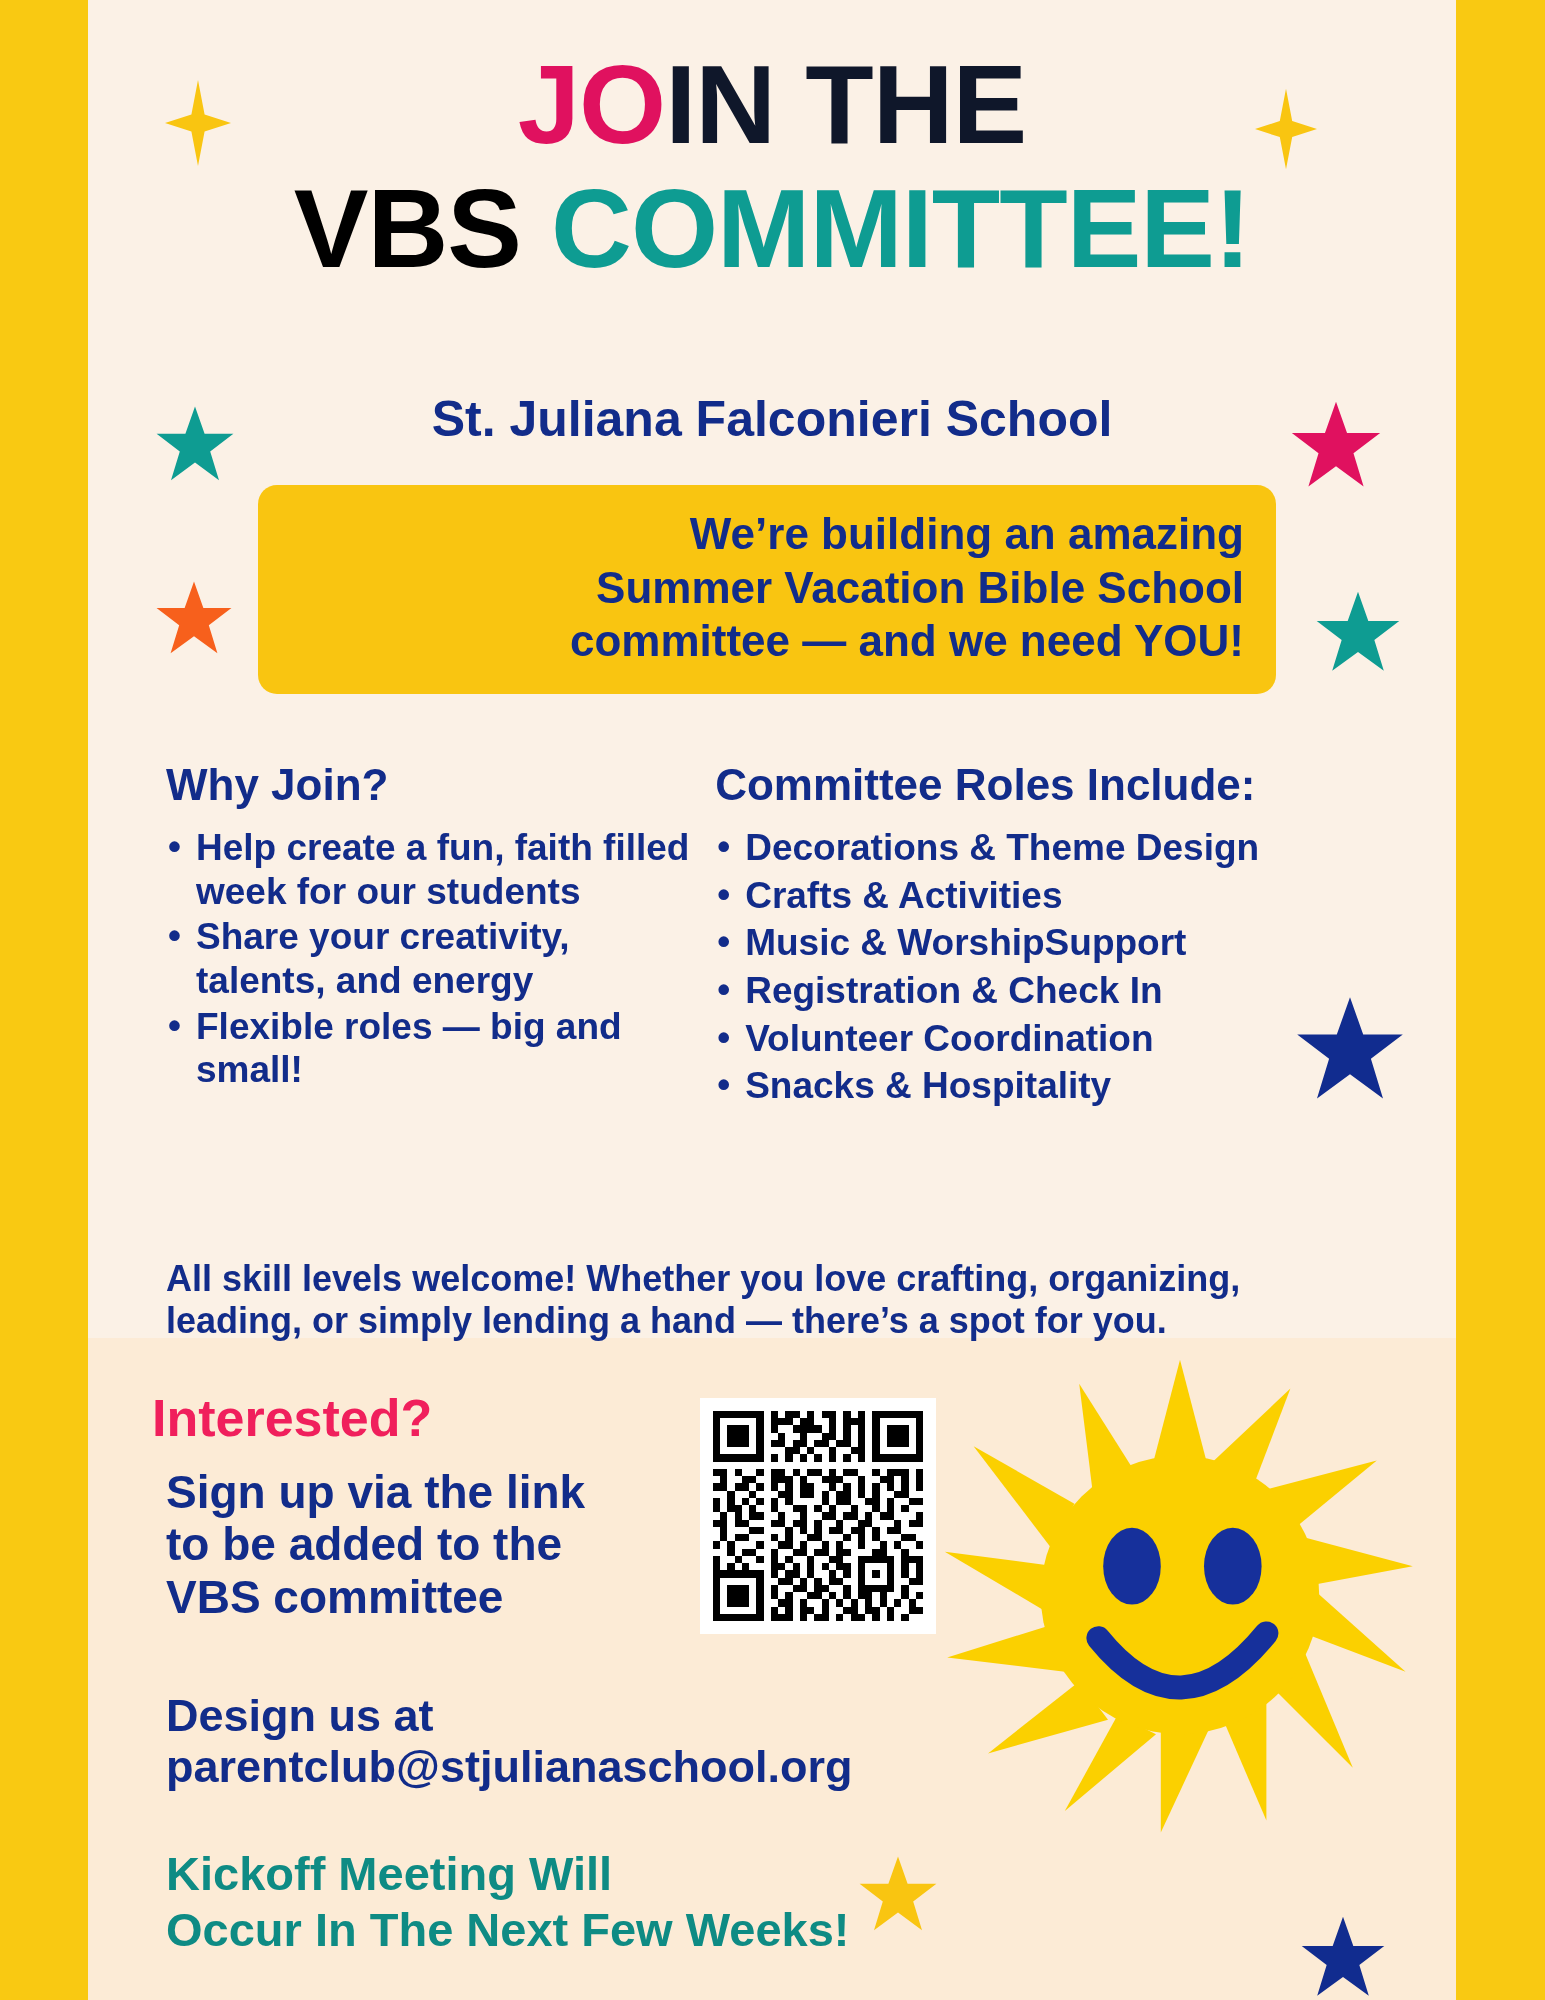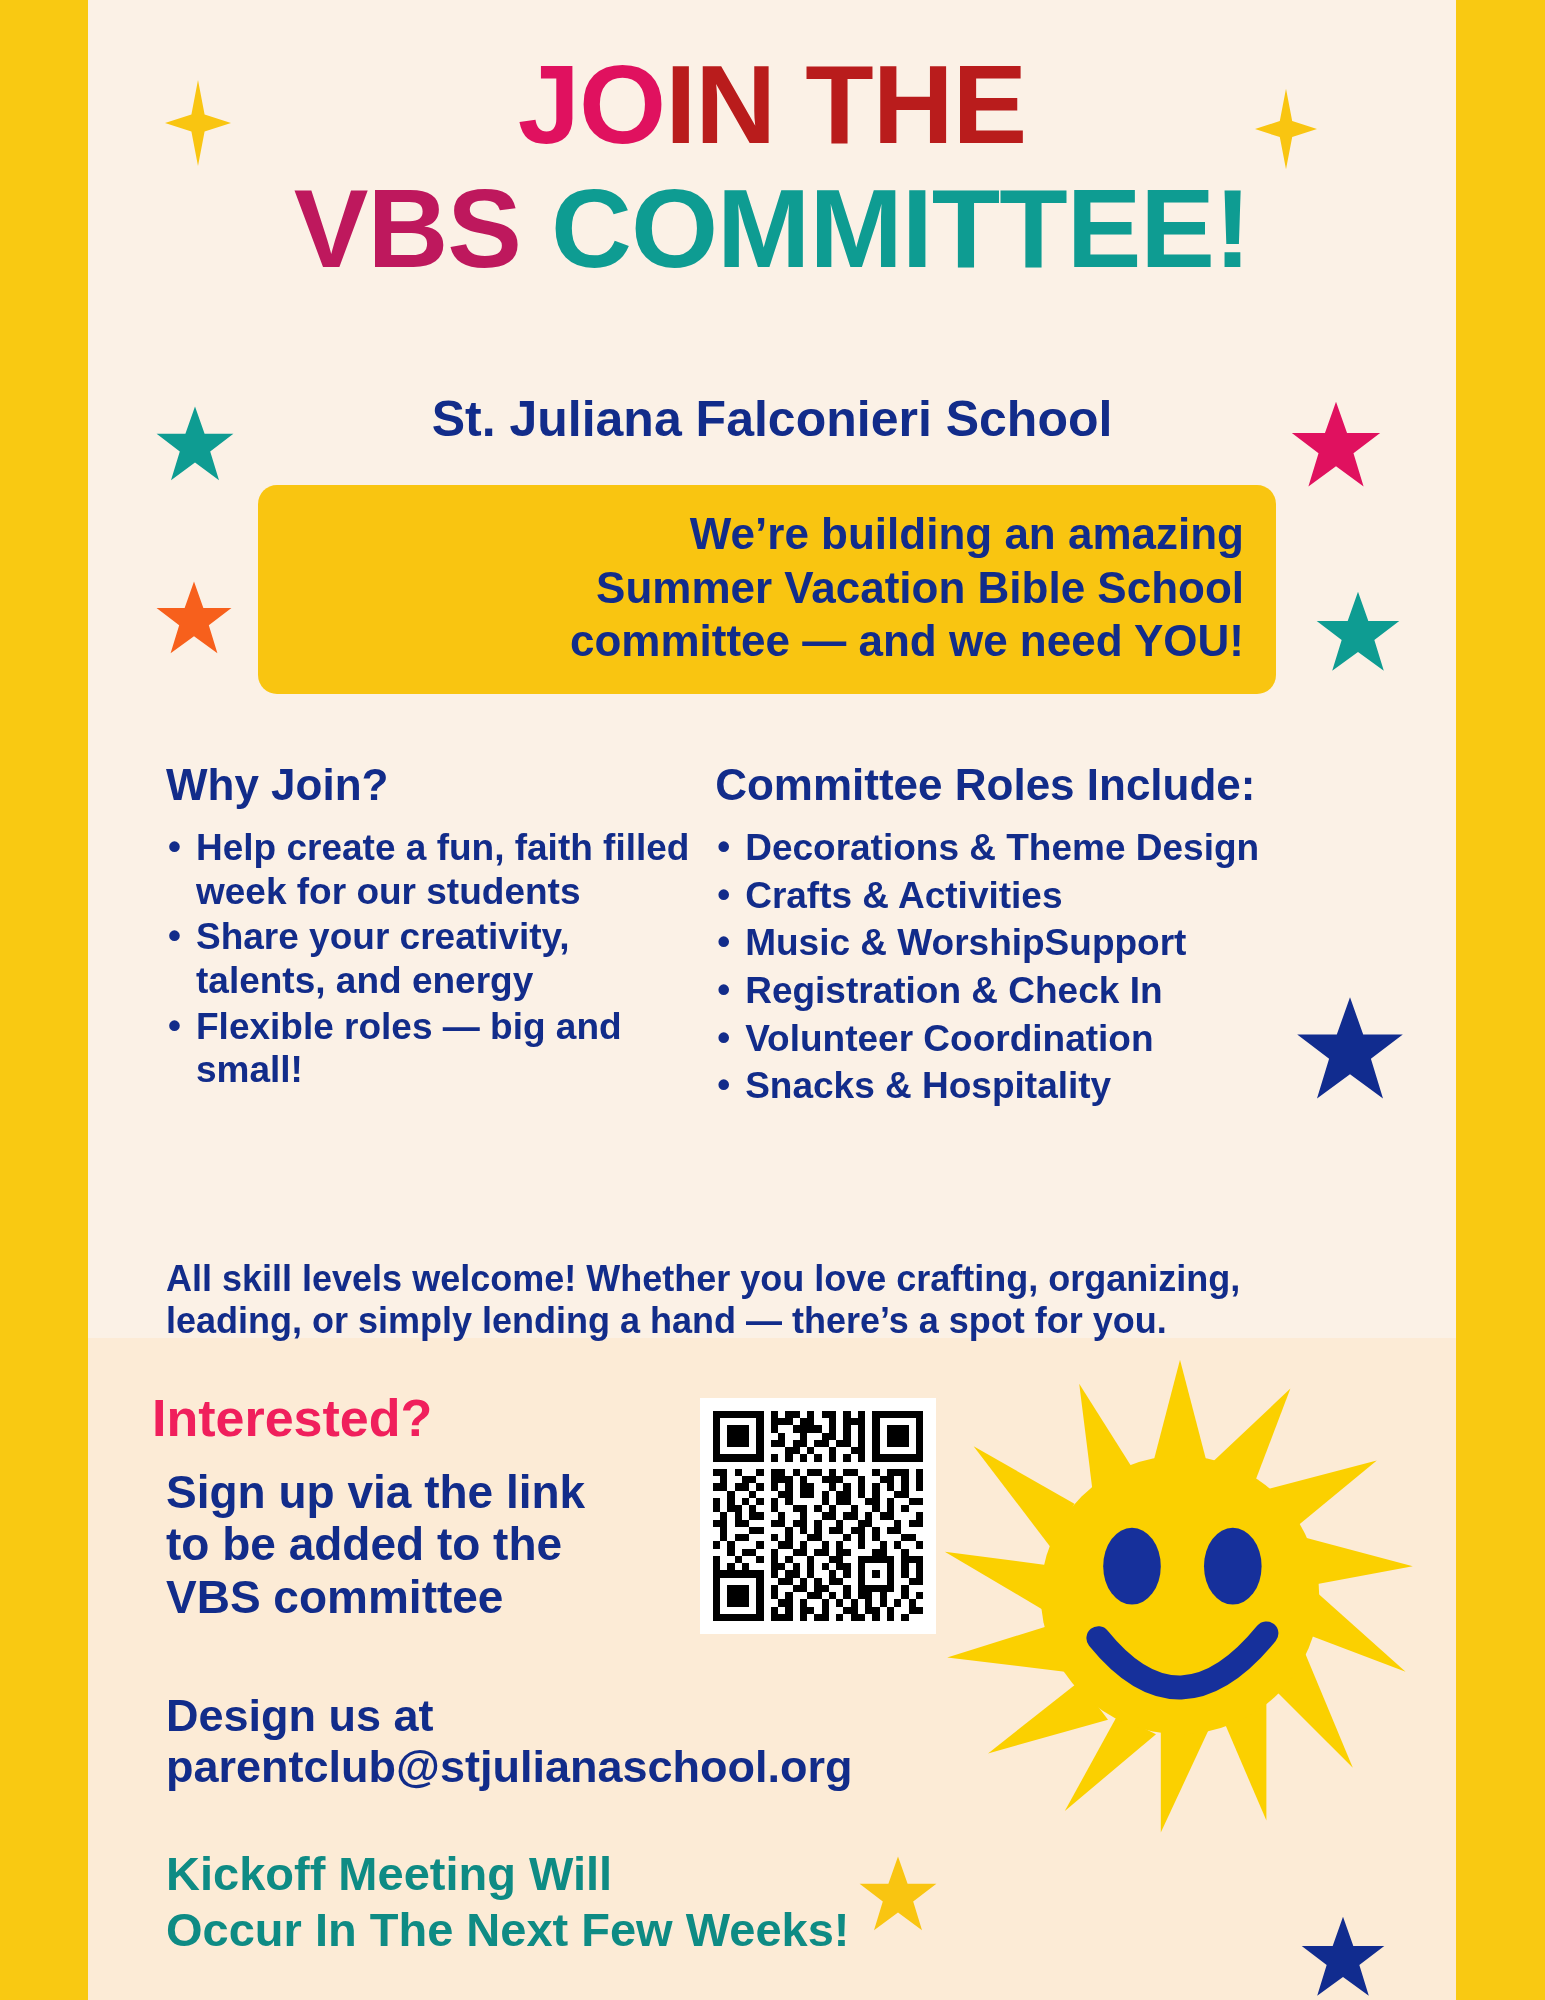--- a/index.html
+++ b/index.html
@@ -51,22 +51,22 @@
   }
   .title-line2 {
     font-size: 112px;
     font-weight: 800;
     letter-spacing: -1px;
     line-height: 1.05;
     white-space: nowrap;
     margin-top: 6px;
   }
   .t-pink   { color: #E0115F; }
-  .t-navy   { color: #b91c1c; }
-  .t-orange { color: #be185d; }
+  .t-navy   { color: #0f172a; }
+  .t-orange { color: #000000; }
   .t-teal   { color: #0E9C92; }
 
   .subtitle {
     position: absolute;
     left: 88px;
     top: 390px;
     width: 1368px;
     text-align: center;
     font-size: 50px;
     font-weight: 700;

